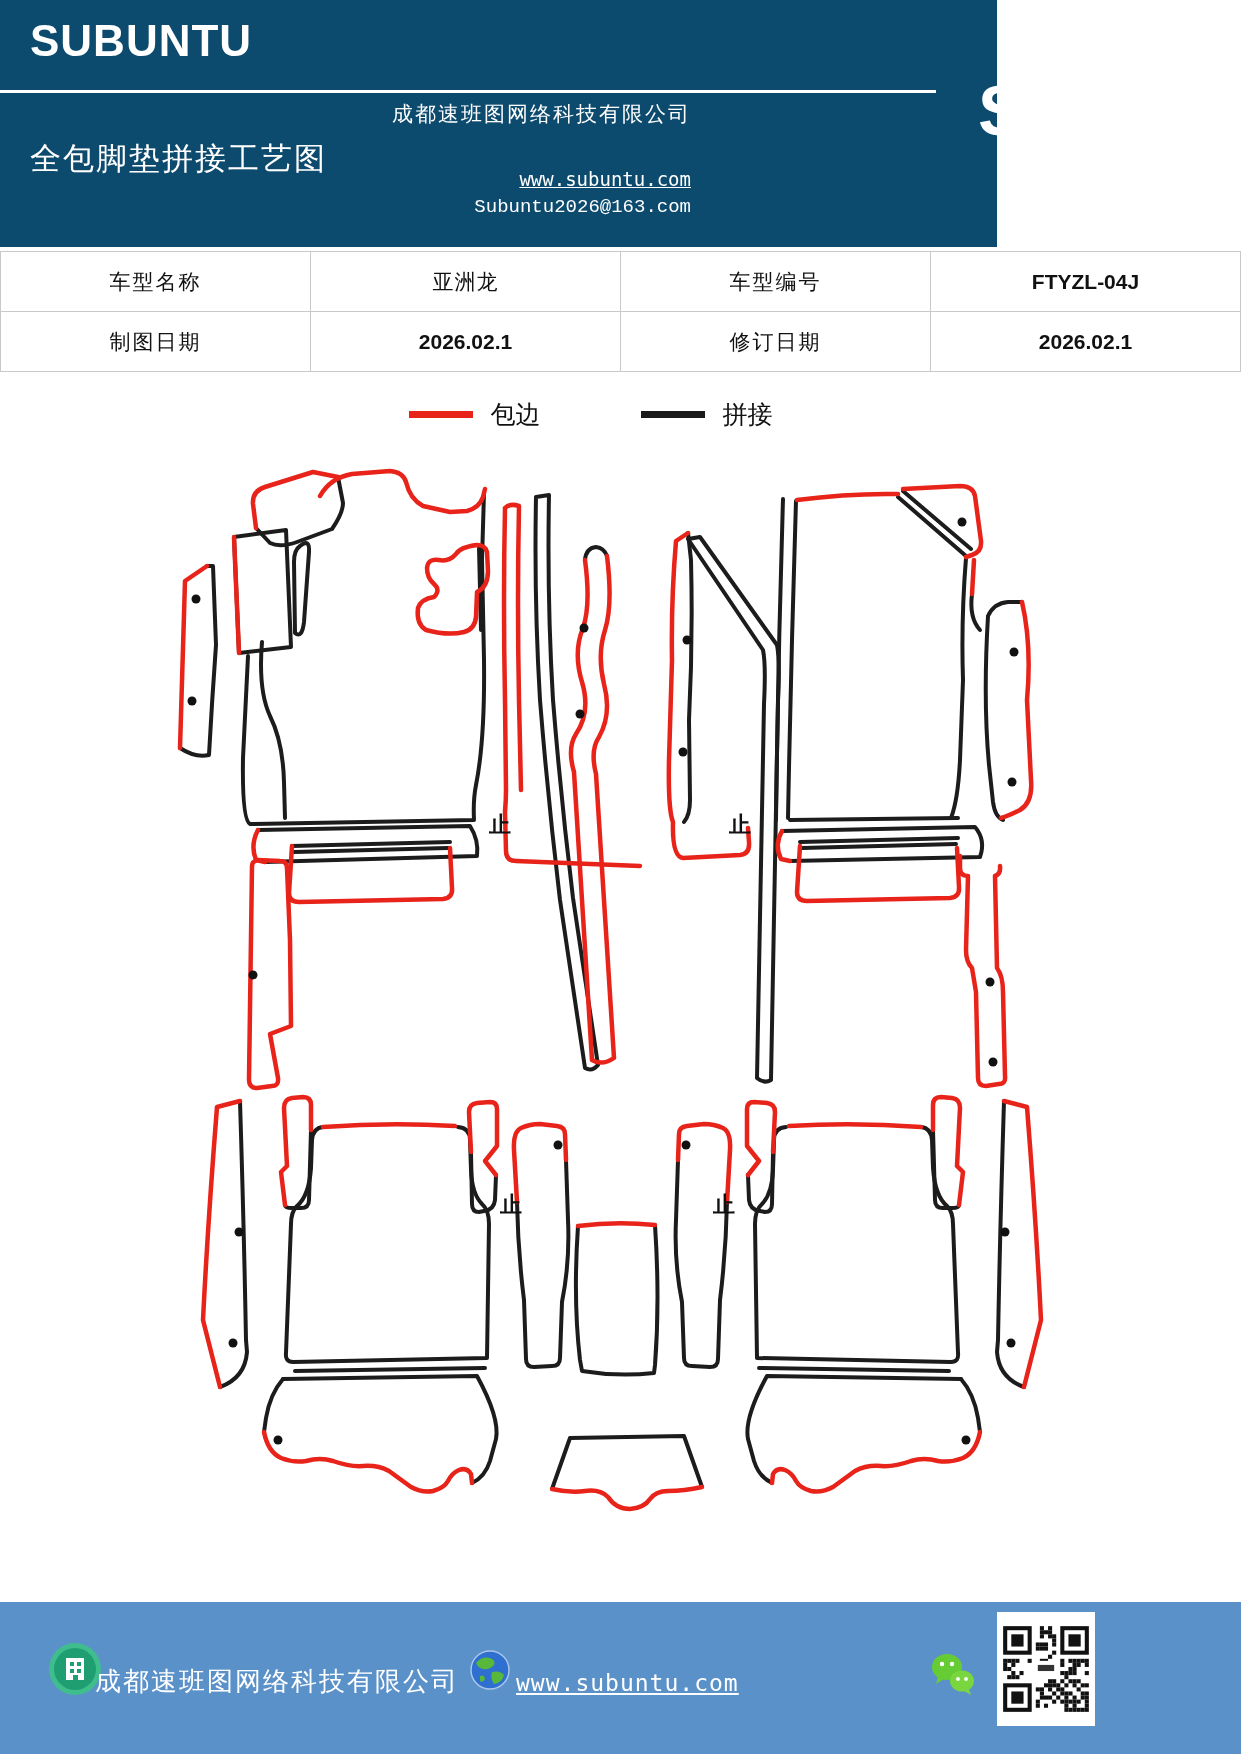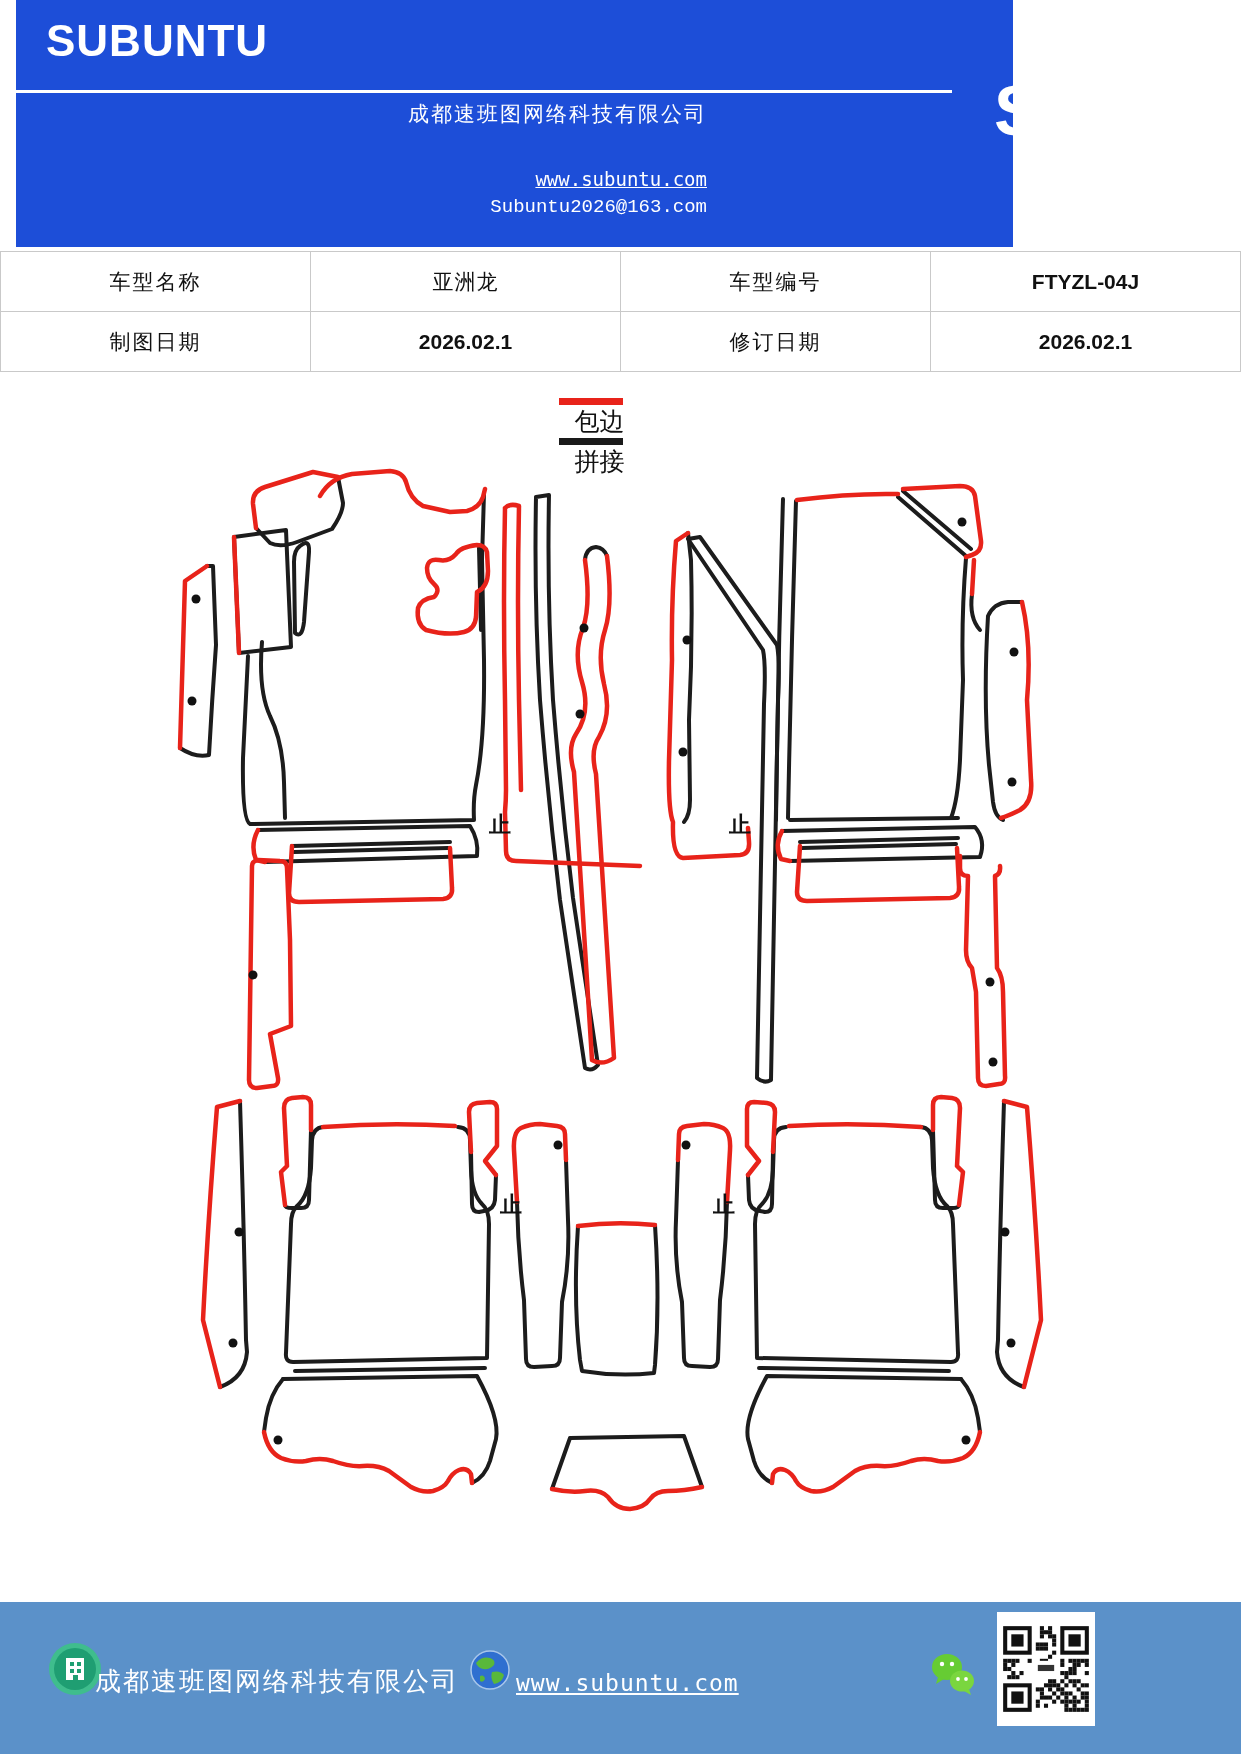--- a/index.html
+++ b/index.html
@@ -1,19 +1,19 @@
 <!DOCTYPE html>
 <html><head>
 <meta charset="utf-8">
 <style>
   html,body{margin:0;padding:0;}
   body{width:1241px;height:1754px;position:relative;background:#fff;overflow:hidden;
        font-family:"Liberation Sans", sans-serif;}
   
-  .hdr{position:absolute;left:16px;top:0;width:997px;height:247px;background:#1d4ed8;}
+  .hdr{position:absolute;left:0;top:0;width:997px;height:247px;background:#0c4a6e;}
   .logo{position:absolute;left:30px;top:16px;color:#fff;font-size:44px;font-weight:800;
         letter-spacing:1px;font-family:"Liberation Sans",sans-serif;}
   .hline{position:absolute;left:0;top:90px;width:936px;height:3px;background:#fff;}
   .doc-title{position:absolute;left:30px;top:138px;color:#fff;font-size:31px;
         font-family:"DejaVu Serif", serif;letter-spacing:2px;}
   .h-company{position:absolute;right:306px;top:100px;color:#fff;font-size:21px;
         font-family:"DejaVu Serif", serif;letter-spacing:2px;}
   .h-www{position:absolute;right:306px;top:168px;color:#fff;font-size:19px;
         font-family:"DejaVu Sans Mono", monospace;text-decoration:underline;}
   .h-mail{position:absolute;right:306px;top:196px;color:#fff;font-size:19px;
@@ -22,21 +22,21 @@
         letter-spacing:2px;margin-top:13px;}
   
   table.info{position:absolute;left:0;top:251px;width:1241px;border-collapse:collapse;border-radius:20px;}
   table.info td{border:1px solid #c9c9c9;height:57px;text-align:center;vertical-align:middle;
         font-size:21px;color:#111;}
   td.lab{font-family:"DejaVu Serif", serif;letter-spacing:2px;}
   td.val{font-weight:700;font-family:"Liberation Sans", sans-serif;}
   td.valcn{font-family:Liberation Mono, monospace;letter-spacing:1px;}
   
   .legend{position:absolute;left:0;top:398px;width:1241px;display:flex;
-        justify-content:center;align-items:center;padding-right:60px;box-sizing:border-box;flex-direction:column;}
+        justify-content:center;align-items:center;padding-right:60px;box-sizing:border-box;}
   .sw{width:64px;height:7px;display:inline-block;}
   .sw.red{background:#e8231a;}
   .sw.blk{background:#1a1a1a;}
   .lg-lab{font-size:25px;color:#111;margin-left:18px;font-family:"DejaVu Serif", serif;}
   .lg-gap{width:100px;}
   
   svg.diag{position:absolute;left:0;top:430px;}
   .k path{stroke:#1c1c1c;fill:none;stroke-width:4;stroke-linecap:round;stroke-linejoin:round;}
   .r path{stroke:#e8231a;fill:none;stroke-width:4.5;stroke-linecap:round;stroke-linejoin:round;}
   .dot{fill:#111;stroke:none;}
@@ -50,20 +50,21 @@
   .icn{position:absolute;}
   .qrpanel{position:absolute;left:997px;top:10px;width:98px;height:114px;background:#fff;
         display:flex;align-items:center;justify-content:center;}
 </style>
 </head>
 <body>
 
 <div class="hdr">
   <div class="logo">SUBUNTU</div>
   <div class="hline"></div>
+  <div class="doc-title">全包脚垫拼接工艺图</div>
   <div class="h-company">成都速班图网络科技有限公司</div>
   <div class="h-www">www.subuntu.com</div>
   <div class="h-mail">Subuntu2026@163.com</div>
   <div class="sop">SOP</div>
 </div>
 
 <table class="info">
   <tbody>
       <tr>
     <td class="lab" style="width:25%">车型名称</td>

